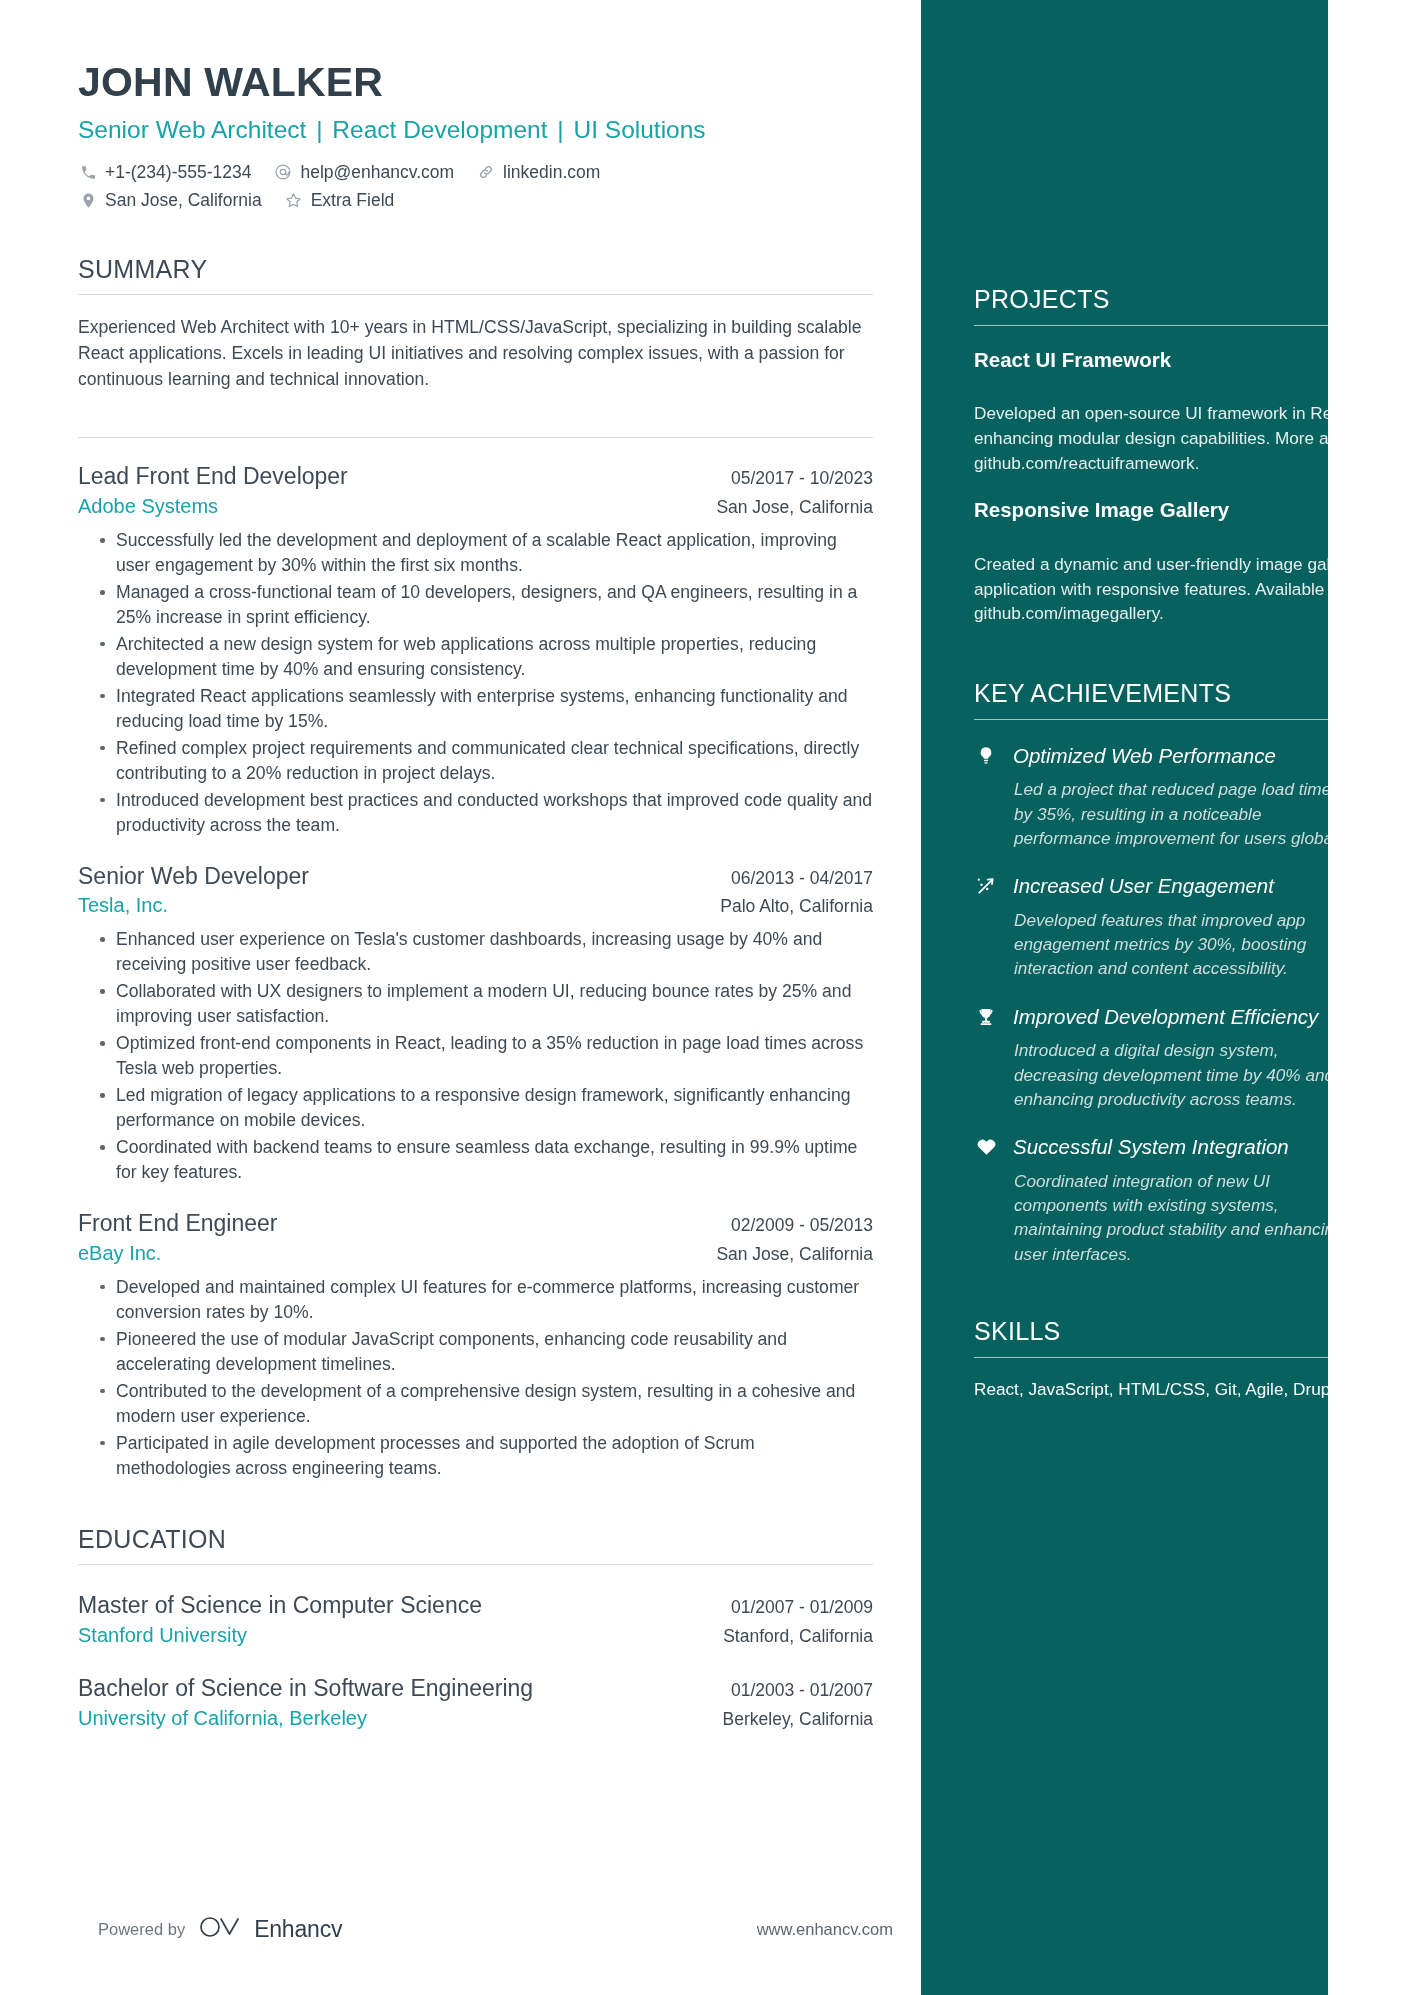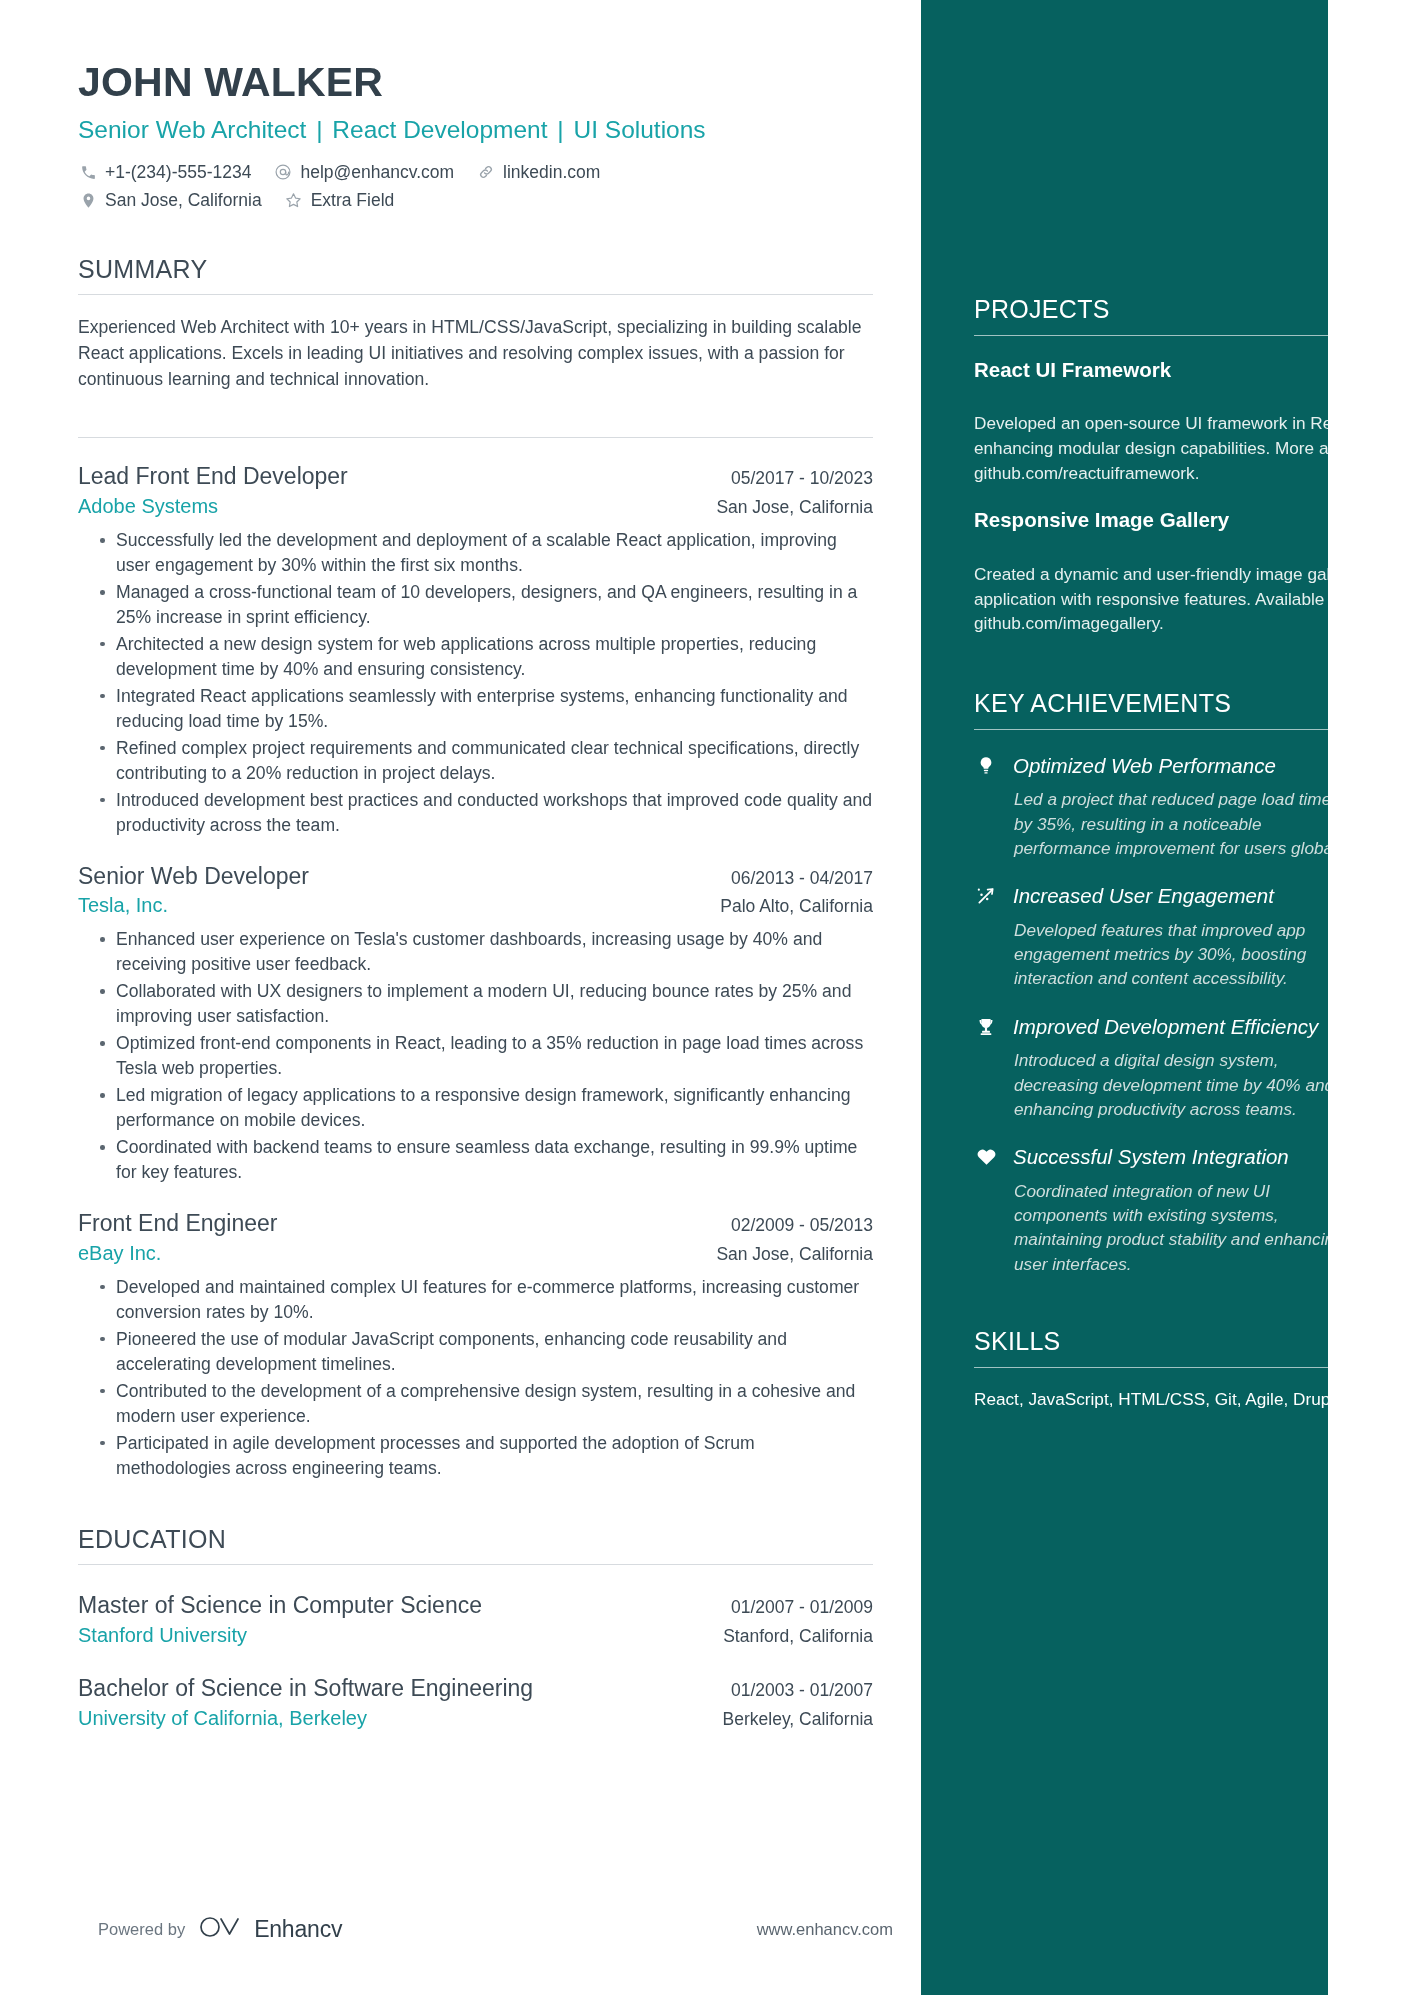--- a/index.html
+++ b/index.html
@@ -194,21 +194,21 @@
     font-size: 16.5px;
     color: #5b6670;
   }
 
   
   .side-col {
     width: 489px;
     flex: 0 0 489px;
     background: #06615f;
     color: #ffffff;
-    padding: 14px 48px 0 53px;
+    padding: 4px 48px 0 53px;
     position: relative;
   }
 
   .side-section { margin-top: 0; }
   .side-section.projects { padding-top: 282px; }
   .side-section.achievements { padding-top: 54px; }
   .side-section.skills { padding-top: 52px; }
 
   .side-title {
     font-size: 25px;

